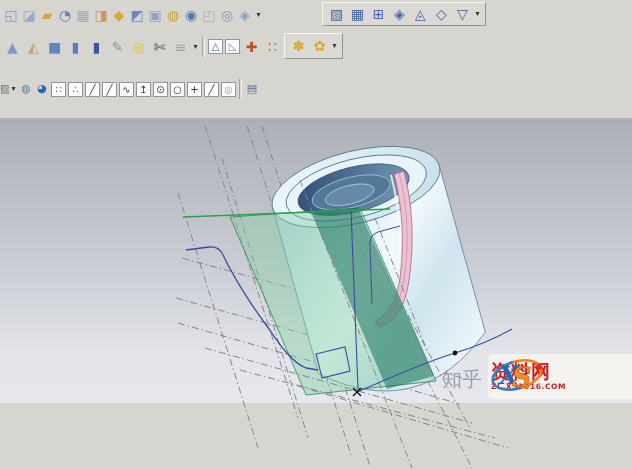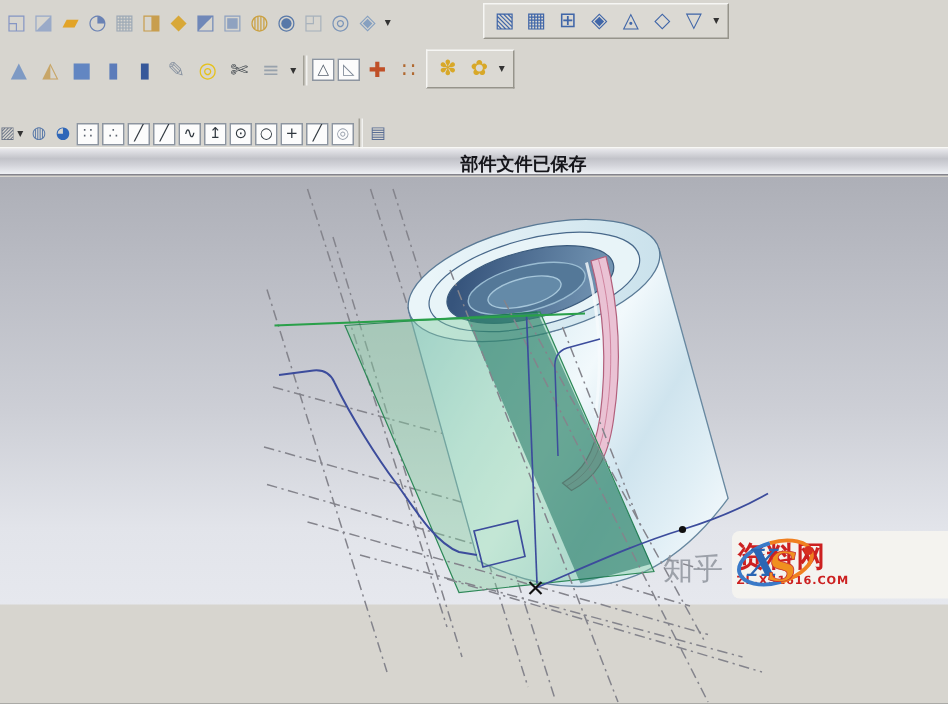--- a/index.html
+++ b/index.html
@@ -118,23 +118,20 @@
         <span class="ticon boxed" style="color: rgb(48, 56, 63);">⊙</span>
         <span class="ticon boxed" style="color: rgb(48, 56, 63);">○</span>
         <span class="ticon boxed" style="color: rgb(48, 56, 63);">+</span>
         <span class="ticon boxed" style="color: rgb(48, 56, 63);">╱</span>
         <span class="ticon boxed" style="color: rgb(154, 162, 174);">◎</span>
         <span class="sep"></span>
         <span class="ticon small" style="color: rgb(90, 110, 148);">▤</span>
       </div>
   </div>
 
-  <div class="statusbar">
-    <span class="status-text">部件文件已保存</span>
-  </div>
 
   <div class="viewport">
     <svg width="632" height="351" viewBox="0 0 632 351">
       <defs>
         <linearGradient id="bodyGrad" gradientUnits="userSpaceOnUse" x1="272" y1="90" x2="486" y2="214">
           <stop offset="0" stop-color="#b4d4e2"></stop>
             <stop offset=".3" stop-color="#ddeef4"></stop>
           <stop offset=".5" stop-color="#f2f9fc"></stop>
             <stop offset=".72" stop-color="#cfe4ee"></stop>
           <stop offset=".88" stop-color="#dfeef5"></stop>

